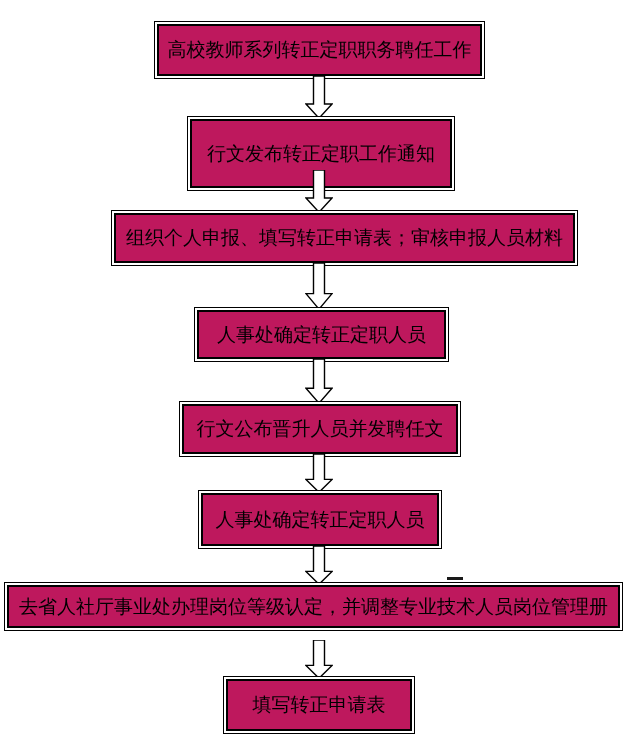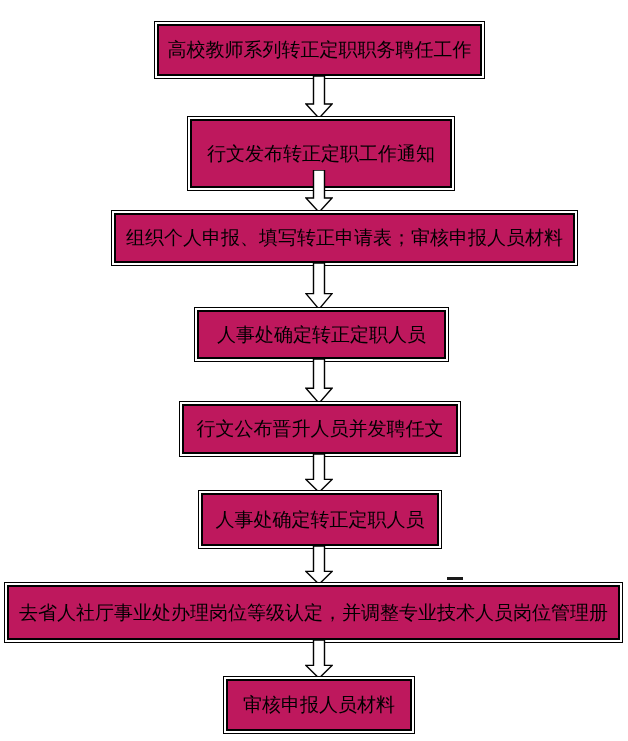--- a/index.html
+++ b/index.html
@@ -29,21 +29,21 @@
     color: #000000;
     white-space: nowrap;
     text-align: center;
   }
   .box-1 { left: 157px; top: 24px;  width: 325px; height: 52px; }
   .box-2 { left: 190px; top: 119px; width: 262px; height: 69px; }
   .box-3 { left: 90px;  top: 213px; width: 461px; height: 50px; margin-left: 24px; }
   .box-4 { left: 197px; top: 310px; width: 249px; height: 49px; }
   .box-5 { left: 182px; top: 404px; width: 276px; height: 50px; justify-content: center; }
   .box-6 { left: 201px; top: 493px; width: 238px; height: 53px; }
-  .box-7 { left: 7px;   top: 585px; width: 613px; height: 55px; }
+  .box-7 { left: 7px;   top: 585px; width: 613px; height: 43px; }
   .box-8 { left: 226px; top: 679px; width: 186px; height: 52px; }
 
   .flow-arrow {
     position: absolute;
     left: 305px;
     width: 28px;
   }
   .flow-arrow svg { display: block; width: 100%; height: 100%; }
   .arrow-1 { top: 76px;  height: 43px; }
   .arrow-2 { top: 170px; height: 43px; }
@@ -133,16 +133,16 @@
     <span>去省人社厅事业处办理岗位等级认定，并调整专业技术人员岗位管理册</span>
   </div>
 
   <div class="flow-arrow arrow-7">
     <svg viewBox="0 0 28 43" preserveAspectRatio="none" aria-hidden="true">
       <polygon points="8.5,0 19.5,0 19.5,28 27,28 14,42.2 1,28 8.5,28" fill="#ffffff" stroke="#000000" stroke-width="1.4" vector-effect="non-scaling-stroke"></polygon>
     </svg>
   </div>
 
   <div class="flow-box box-8">
-    <span>审核申报人员材料</span>
+    <span>填写转正申请表</span>
   </div>
 
 </div>
 
 </body></html>

